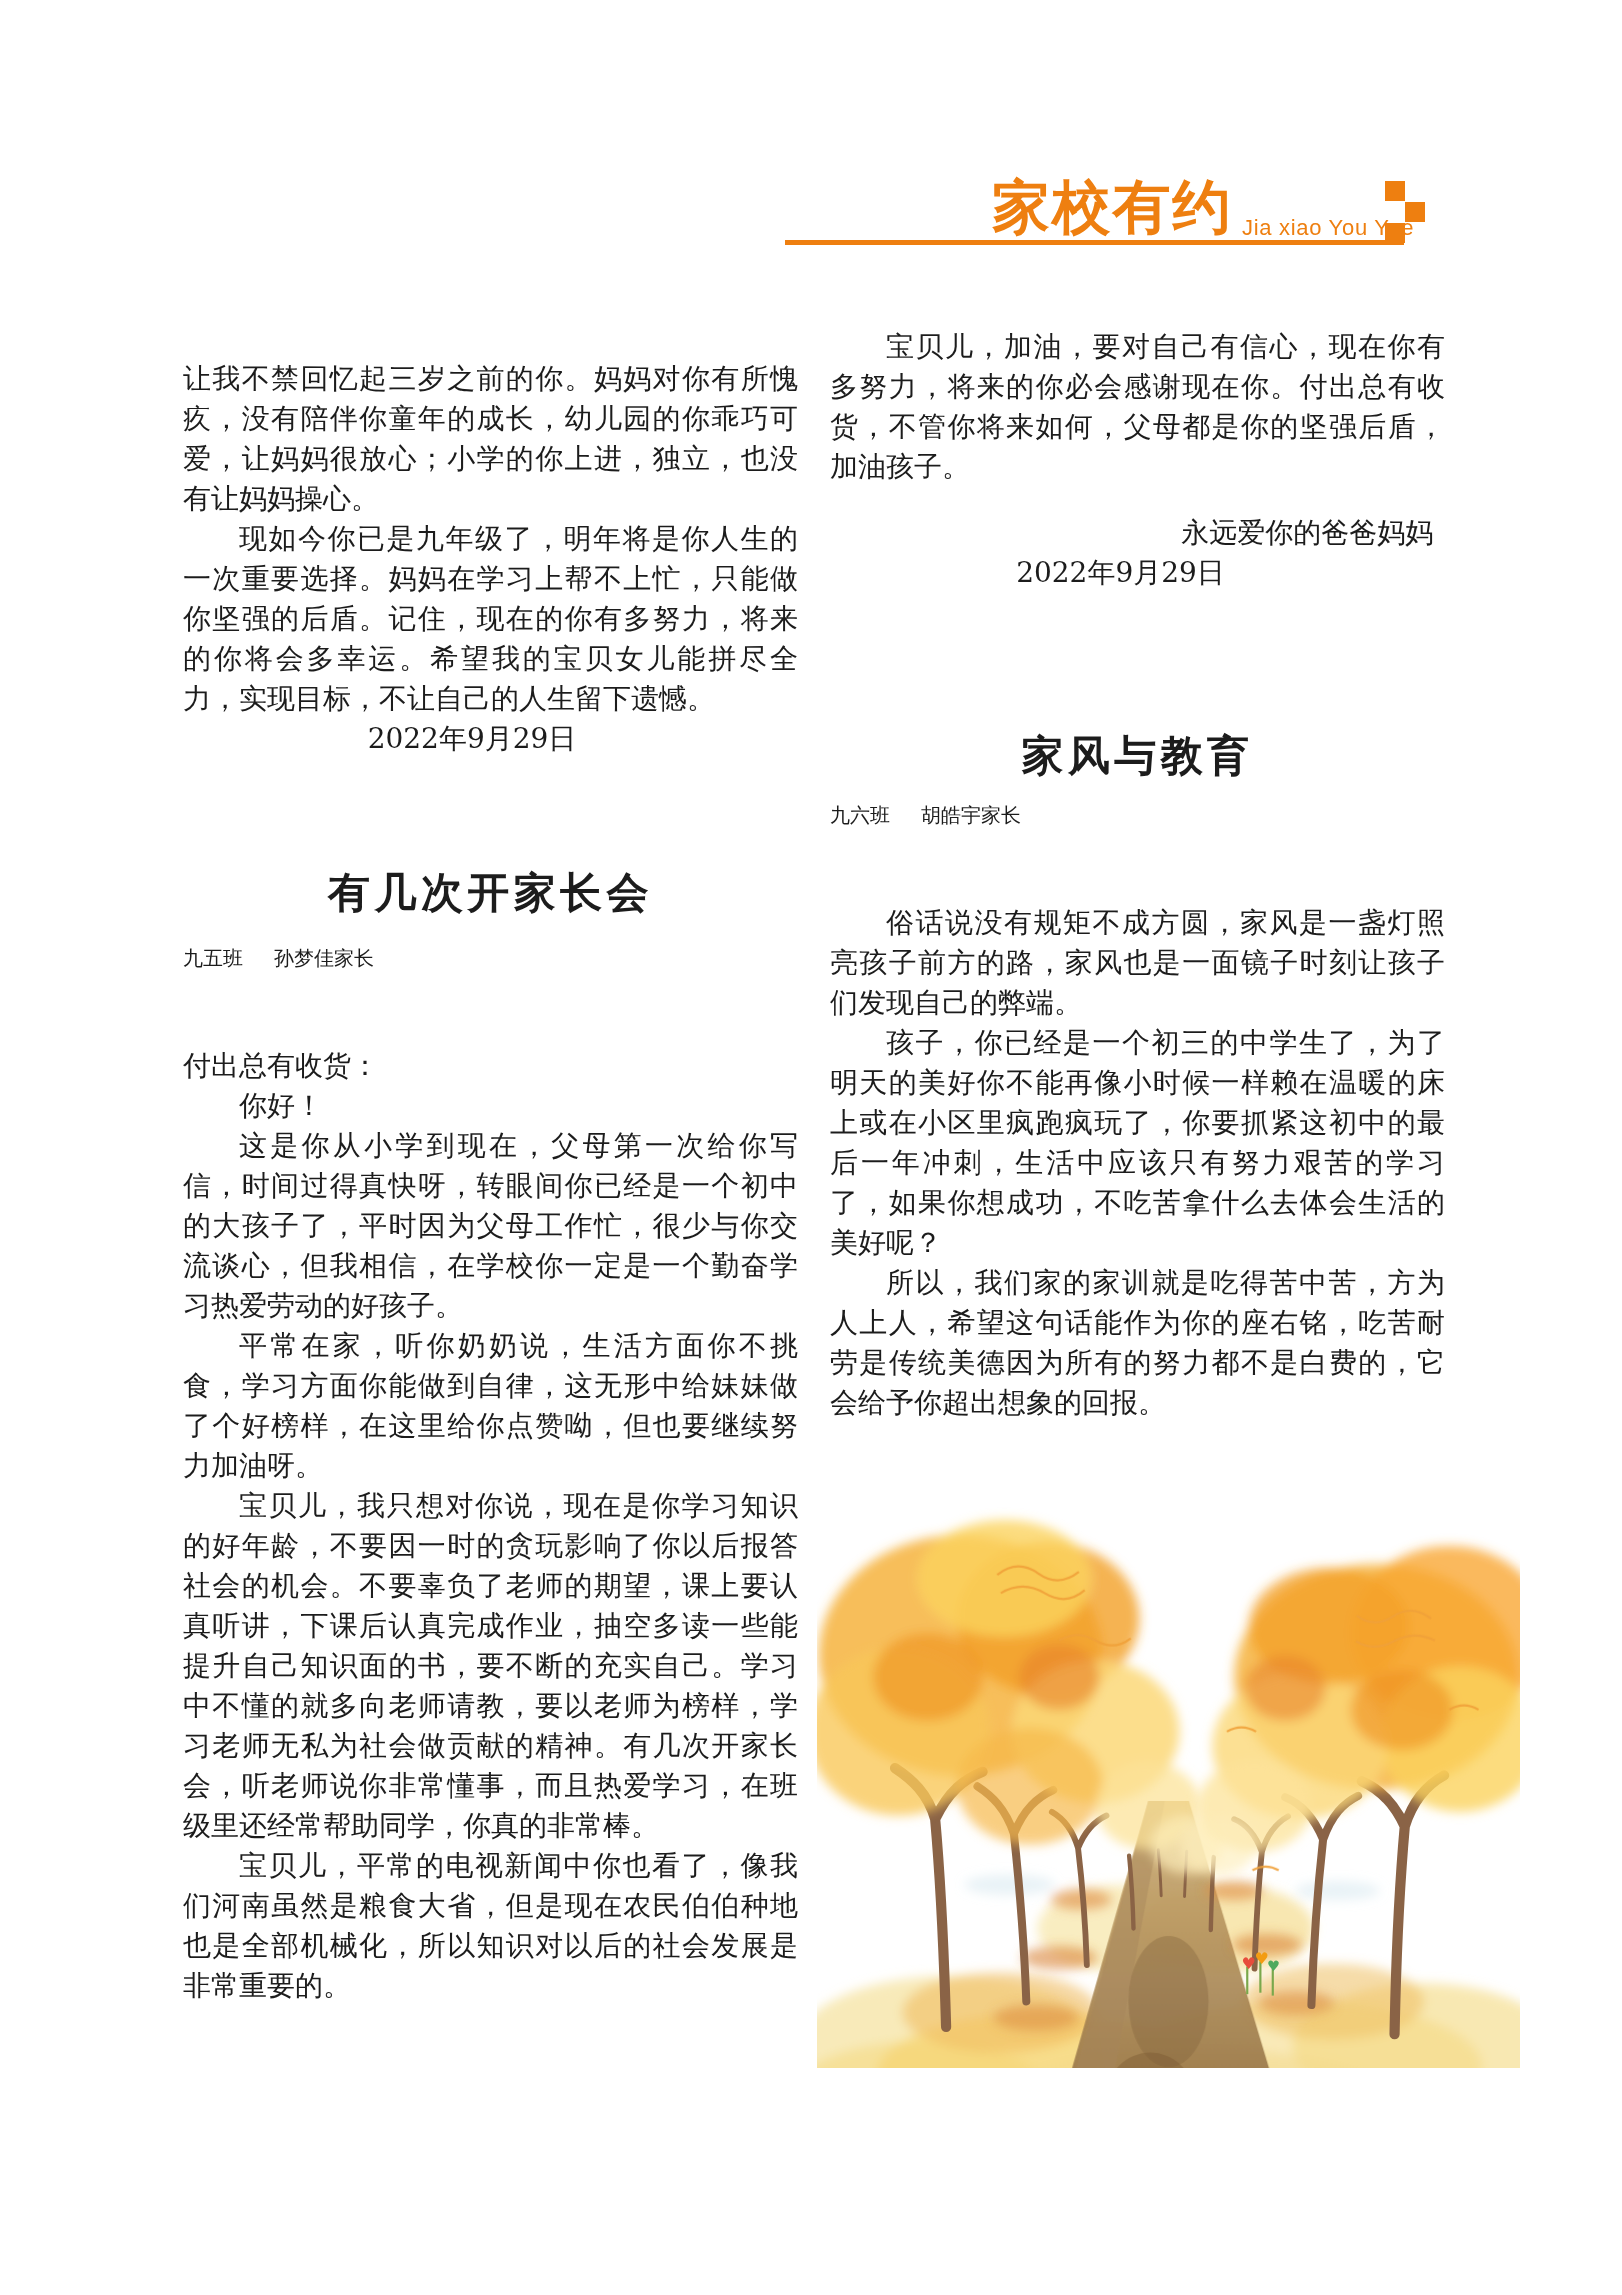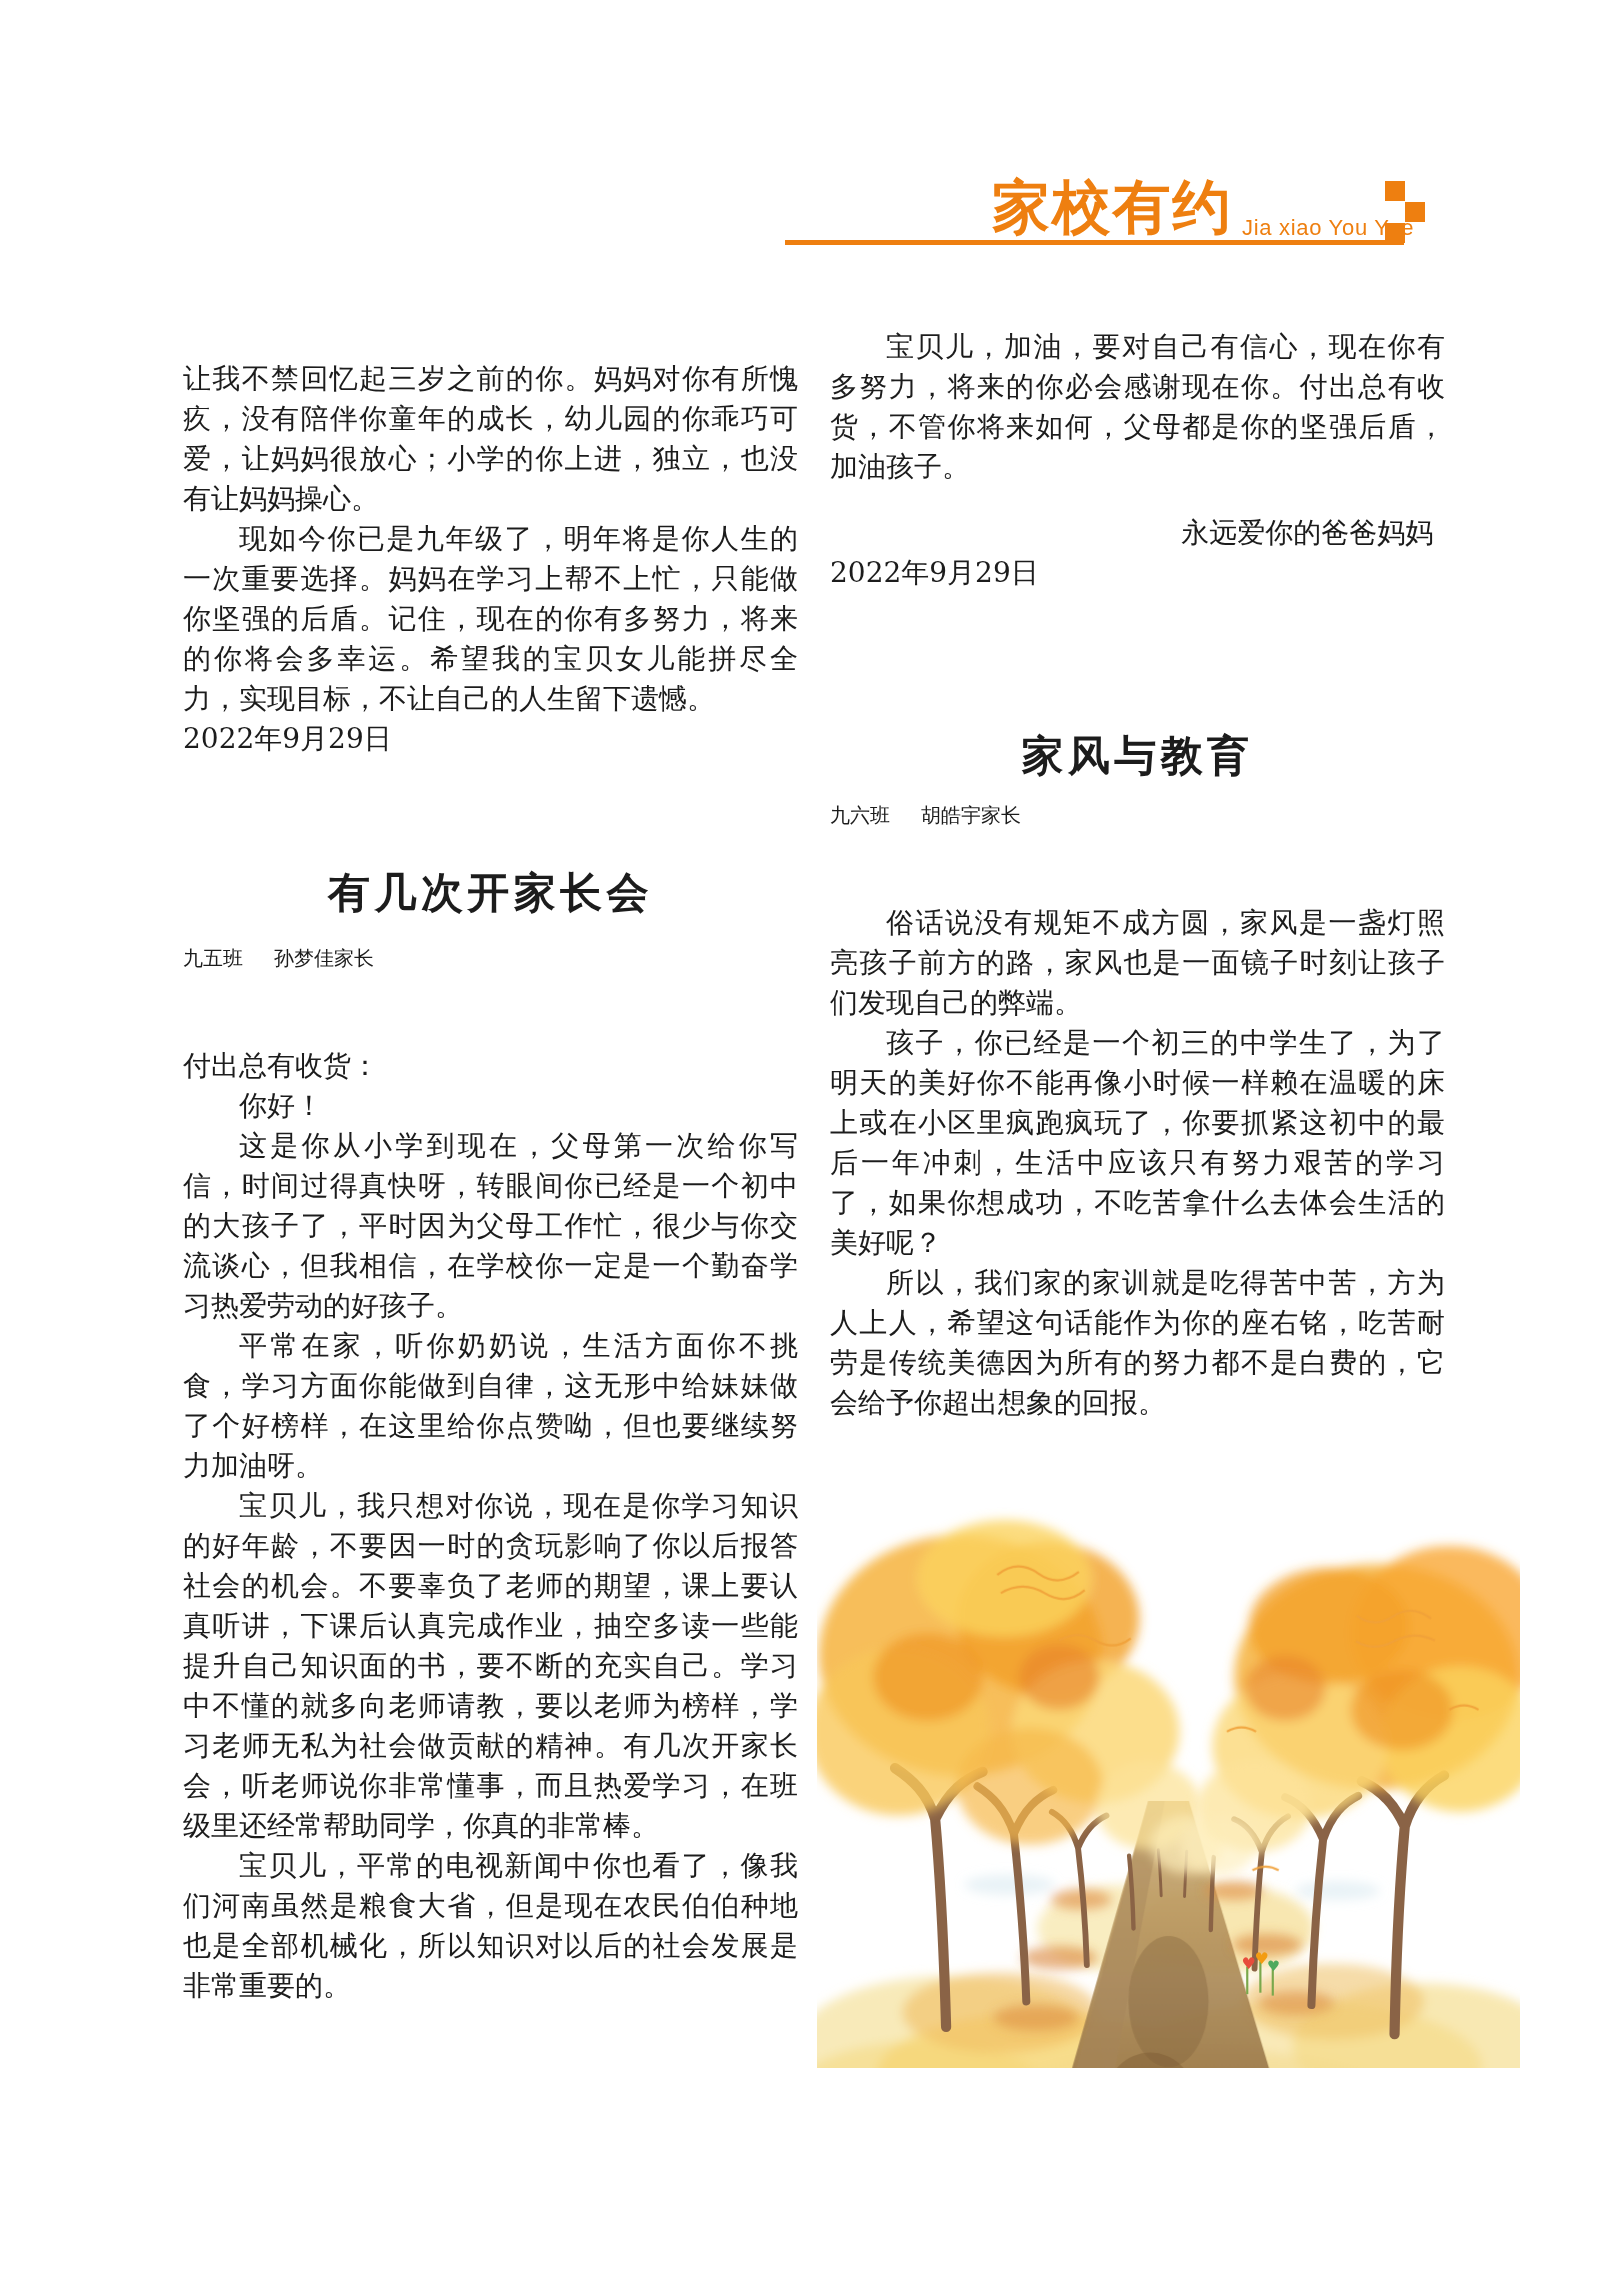--- a/index.html
+++ b/index.html
@@ -28,21 +28,21 @@
     position:absolute; top:327px; width:615px;
     font-size:28px; line-height:40px; text-align:justify; text-justify:inter-ideograph;
   }
   .col-left  { left:183px;margin-top:32px;  }
   .col-right { left:830px; }
   .col p { margin:0; }
   .para { text-indent:2em; }
   .noindent { text-indent:0; }
 
   .signature { text-align:right; text-indent:0; }
-  .sig-date  { text-align:left; text-indent:0; }
+  .sig-date  { text-align:center; text-indent:0; }
   .col-left  .signature { margin-top:25.6px; padding-right:42px; }
   .col-left  .sig-date  { padding-right:37px; }
   .col-right .signature { margin-top:25.6px; padding-right:11.7px; }
   .col-right .sig-date  { padding-right:34px; }
 
   .article-title {
     font-weight:700; font-size:42px; line-height:55px; text-align:center;
     letter-spacing:4.4px; text-indent:0;
   }
   .col-left  .article-title { margin-top:106px; }

